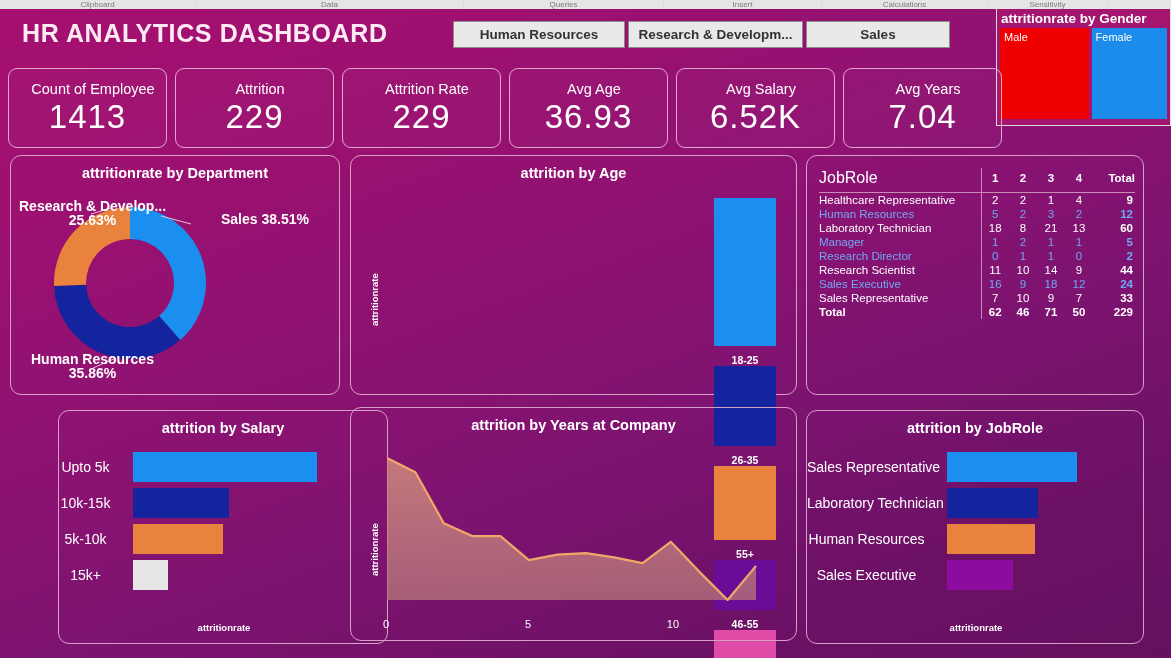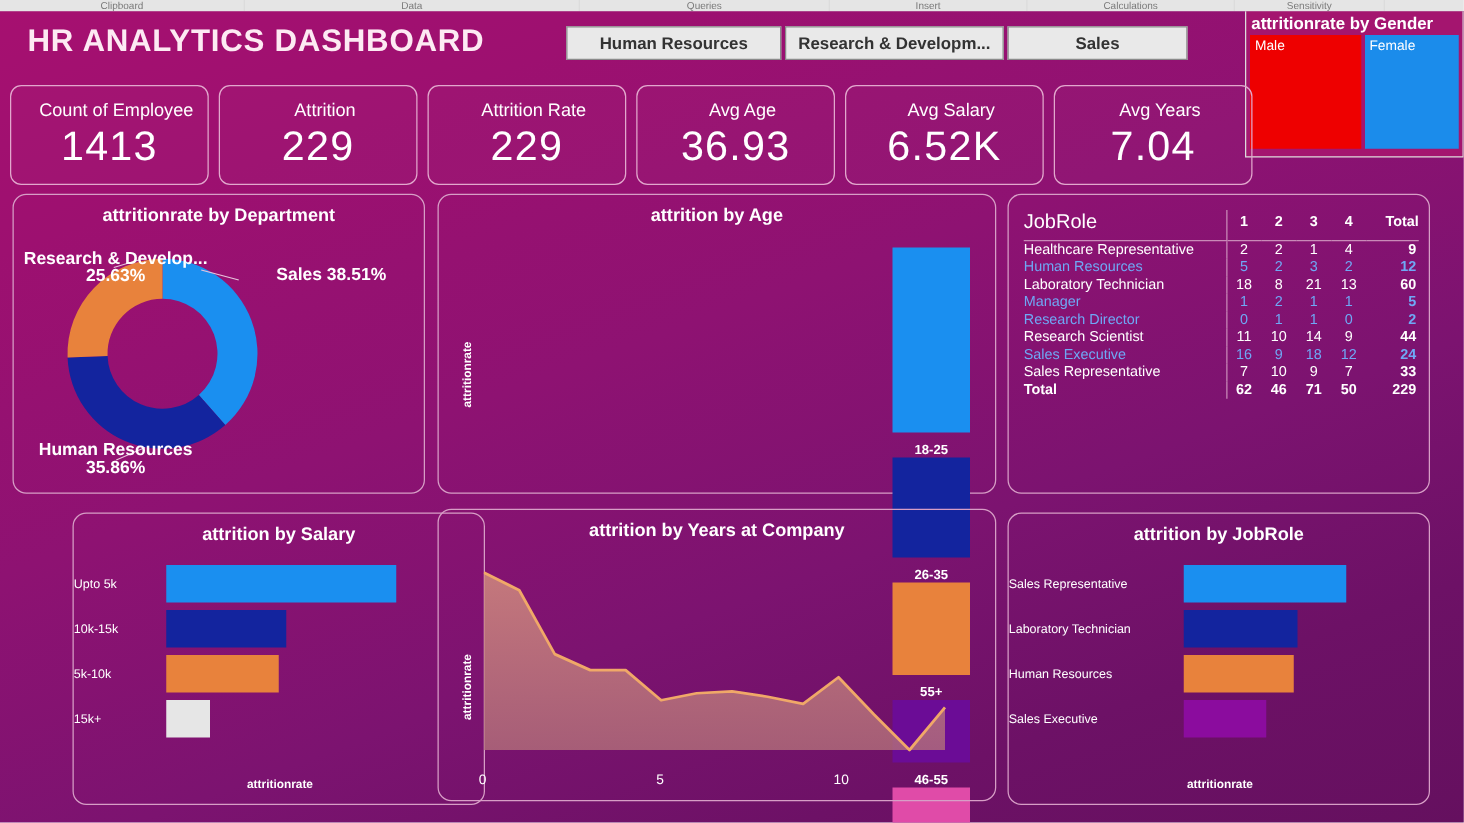--- a/index.html
+++ b/index.html
@@ -109,21 +109,21 @@
     position: absolute; left: 16px; right: 10px; top: 4px; height: 166px;
     display: flex; align-items: flex-end; justify-content: space-around; flex-direction: column;
   }
   .col-item { display: flex; flex-direction: column; align-items: center; width: 62px; }
   .col-bar { width: 100%; }
   .col-lab { font-size: 10.5px; color: #ffffff; font-weight: bold; margin-top: 8px; }
 
   
   .hbar-row { display: flex; align-items: center; height: 36px; }
   .hbar-label {
-    text-align: left; font-size: 10px; color: #ffffff; padding-right: 21px;
+    text-align: center; font-size: 14px; color: #ffffff; padding-right: 21px;
     white-space: nowrap;
   }
   .hbar { height: 30px; }
 
   
   .matrix { position: absolute; left: 12px; top: 12px; right: 8px; }
   .matrix table { width: 100%; border-collapse: collapse; }
   .matrix th, .matrix td { font-size: 11.5px; color: #ffffff; padding: 1px 0; }
   .matrix th.rolehead { text-align: left; font-weight: normal; font-size: 16px; padding-bottom: 5px;}
   .matrix th.numhead { text-align: center; width: 28px; font-weight: bold; padding-bottom: 5px;}

